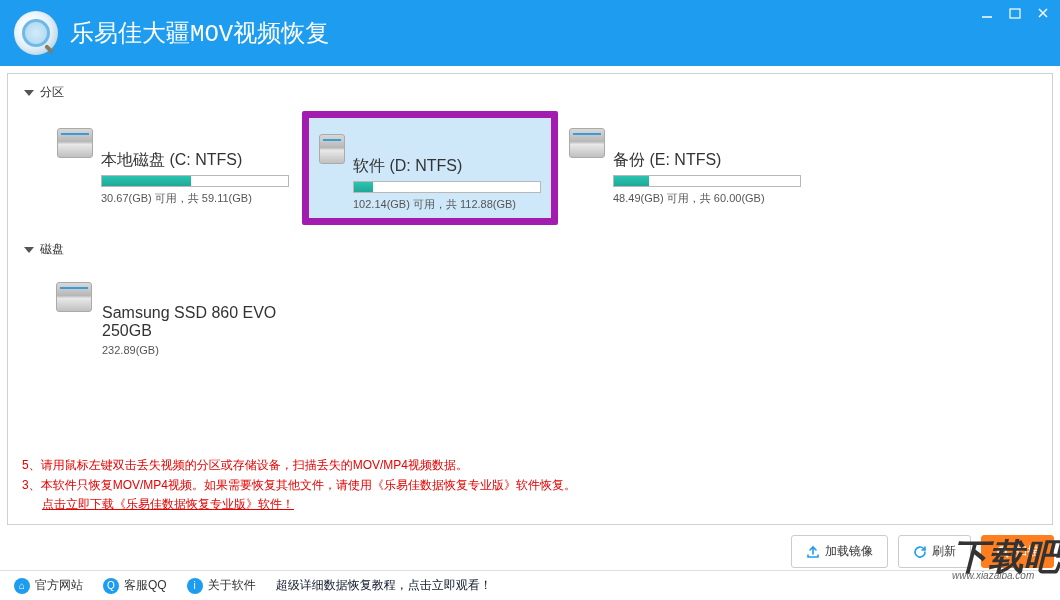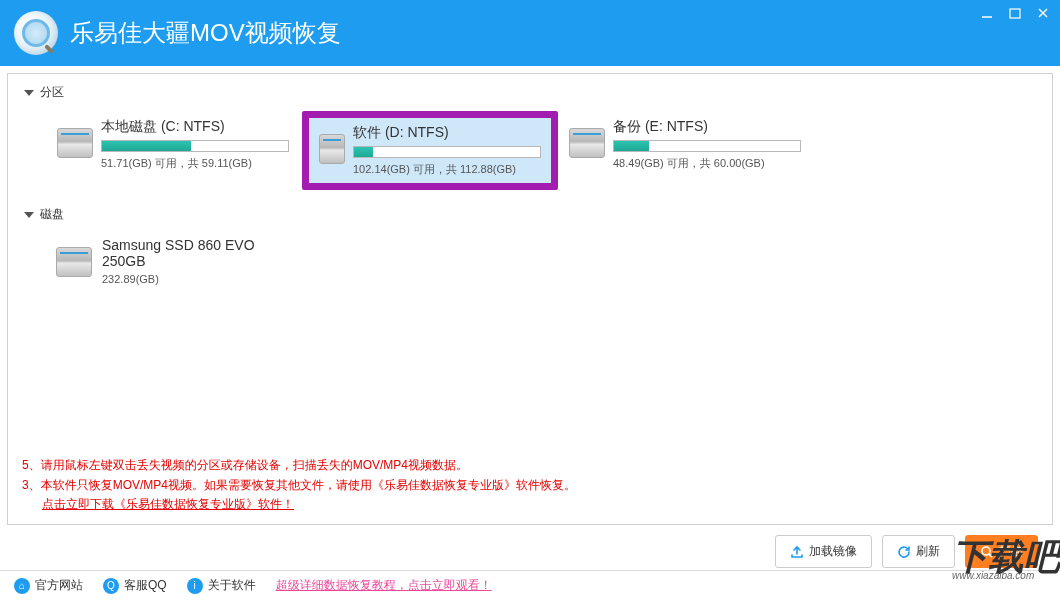--- a/index.html
+++ b/index.html
@@ -12,20 +12,21 @@
       overflow: hidden;
       position: relative;
     }
     .header {
       background: linear-gradient(to bottom, #1E9DF0, #1E9DF0);
       height: 66px;
       display: flex;
       align-items: center;
       padding: 0 14px;
       position: relative;
+      font-family: Liberation Mono, monospace;
     }
     .logo-icon {
       width: 44px; height: 44px;
       background: radial-gradient(circle at 35% 35%, #fff 0%, #e4f2fb 50%, #c5e3f5 100%);
       border-radius: 50%;
       margin-right: 12px;
       position: relative;
       box-shadow: inset -2px -2px 6px rgba(0,0,0,0.1);
     }
     .logo-icon::before {
@@ -116,23 +117,24 @@
       position: relative;
     }
     .drive-icon::before {
       content: '';
       position: absolute;
       top: 4px; left: 3px; right: 3px; height: 2px;
       background: #3b9dd8;
     }
     .drive-info { flex: 1; }
     .drive-label {
-      font-size: 14px;
+      font-size: 16px;
       color: #333;
       margin-bottom: 4px;
+      margin-top: 32px;
     }
     .progress-bar {
       width: 188px; height: 12px;
       background: #fff;
       border: 1px solid #b8b8b8;
       margin-bottom: 4px;
       position: relative;
     }
     .progress-fill {
       height: 100%;
@@ -155,21 +157,21 @@
       color: #e60000;
       line-height: 1.6;
     }
     .instructions .link {
       text-decoration: underline;
       cursor: pointer;
       padding-left: 20px;
     }
     .toolbar {
       position: absolute;
-      bottom: 32px; right: 22px;
+      bottom: 32px; right: 6px;
       display: flex;
       gap: 10px;
     }
     .btn {
       padding: 7px 14px;
       border: 1px solid #ccc;
       border-radius: 3px;
       background: #fff;
       cursor: pointer;
       font-size: 12px;
@@ -206,22 +208,21 @@
       width: 16px; height: 16px;
       border-radius: 50%;
       background: #1E9DF0;
       color: #fff;
       display: flex;
       align-items: center;
       justify-content: center;
       font-size: 10px;
     }
     .footer-red {
-      color: #ec4899;
-      text-decoration: underline;
+      color: #0f172a;
       cursor: pointer;
     }
     .watermark {
       position: absolute;
       bottom: 20px; right: 0;
       font-size: 36px;
       font-weight: bold;
       color: #333;
       font-style: italic;
       line-height: 0.8;
@@ -269,21 +270,21 @@
       <span>分区</span>
     </div>
     <div class="items-row">
       <div class="drive-item">
         <div class="drive-icon"></div>
         <div class="drive-info">
           <div class="drive-label">本地磁盘 (C: NTFS)</div>
           <div class="progress-bar">
               <div class="progress-fill" style="width:48%"></div>
             </div>
-          <div class="drive-stats">51.71(GB) 可用，共 59.11(GB)</div>
+          <div class="drive-stats">30.67(GB) 可用，共 59.11(GB)</div>
         </div>
       </div>
       <div class="drive-item selected">
         <div class="drive-icon"></div>
         <div class="drive-info">
           <div class="drive-label">软件 (D: NTFS)</div>
           <div class="progress-bar">
               <div class="progress-fill" style="width:10%"></div>
             </div>
           <div class="drive-stats">102.14(GB) 可用，共 112.88(GB)</div>

